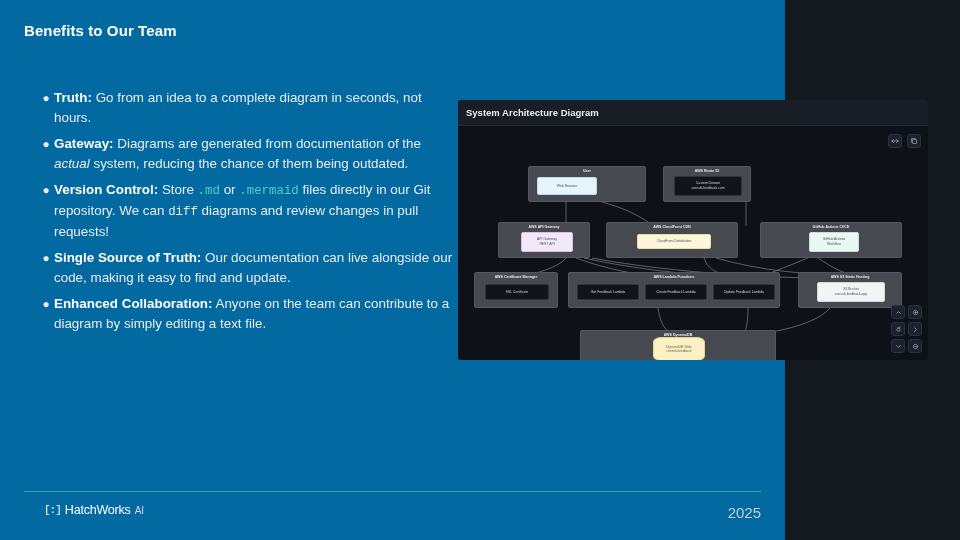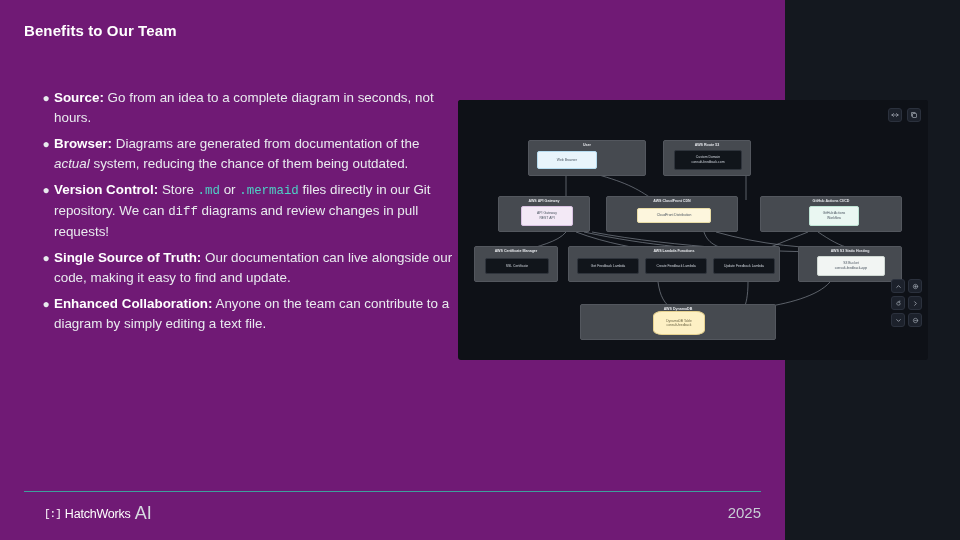--- a/index.html
+++ b/index.html
@@ -2,21 +2,21 @@
 <html><head>
 <meta charset="utf-8">
 <style>
   * { box-sizing: border-box; margin: 0; padding: 0; }
   html, body {
     width: 960px; height: 540px;
     background: #14181f;
     font-family: "Liberation Sans", sans-serif;
     overflow: hidden;
   }
-  .slide { position: relative; width: 785px; height: 540px; background: #701a75; padding-left: 16px; }
+  .slide { position: relative; width: 785px; height: 540px; background: #0369a1; padding-left: 16px; }
 
   
   .slide-title {
     position: absolute; left: 24px; top: 22px;
     font-size: 15px; font-weight: bold; color: #ffffff;
     letter-spacing: .1px;
   }
 
   
   .bullets { position: absolute; left: 38px; top: 88px; width: 418px; }
@@ -104,47 +104,47 @@
   .edges { position: absolute; inset: 0; }
 
   
   .footer-rule {
     position: absolute; left: 24px; right: 24px; top: 491px;
     height: 1px; background: #3f9f9b;
   }
   .logo { position: absolute; left: 44px; top: 503px; display: flex; align-items: center; gap: 4px; }
   .logo-mark { font-size: 11px; color: #ffffff; font-family: "Liberation Mono", monospace; letter-spacing: -1px;}
   .logo-name { font-size: 12.5px; color: #ffffff; font-weight: normal; letter-spacing: -.2px; }
-  .logo-ai { font-size: 18px; color: #d6dae0; font-weight: normal; }
+  .logo-ai { font-size: 10px; color: #d6dae0; font-weight: normal; }
   .footer-center {
     position: absolute; left: 0; right: 0; top: 504px; text-align: center;
     font-size: 9px; color: #c8cdd5;
   }
   .footer-right {
     position: absolute; right: 24px; top: 504px;
     font-size: 15px; color: #c8cdd5;
   }
 </style>
 </head>
 <body>
 
 <div class="slide">
 
   <div class="slide-title">Benefits to Our Team</div>
 
   <div class="bullets">
 
     <div class="bullet-row">
       <span class="bullet-dot">●</span>
-      <span class="bullet-text"><b>Source:</b><span> Go from an idea to a complete diagram in seconds, not hours.</span></span>
-    </div>
-
-    <div class="bullet-row">
-      <span class="bullet-dot">●</span>
-      <span class="bullet-text"><b>Browser:</b><span> Diagrams are generated from documentation of the </span><i>actual</i><span> system, reducing the chance of them being outdated.</span></span>
+      <span class="bullet-text"><b>Truth:</b><span> Go from an idea to a complete diagram in seconds, not hours.</span></span>
+    </div>
+
+    <div class="bullet-row">
+      <span class="bullet-dot">●</span>
+      <span class="bullet-text"><b>Gateway:</b><span> Diagrams are generated from documentation of the </span><i>actual</i><span> system, reducing the chance of them being outdated.</span></span>
     </div>
 
     <div class="bullet-row">
       <span class="bullet-dot">●</span>
       <span class="bullet-text"><b>Version Control:</b><span> Store </span><span class="code">.md</span><span> or </span><span class="code">.mermaid</span><span> files directly in our Git repository. We can </span><span class="code-plain">diff</span><span> diagrams and review changes in pull requests!</span></span>
     </div>
 
     <div class="bullet-row">
       <span class="bullet-dot">●</span>
       <span class="bullet-text"><b>Single Source of Truth:</b><span> Our documentation can live alongside our code, making it easy to find and update.</span></span>
@@ -152,20 +152,23 @@
 
     <div class="bullet-row">
       <span class="bullet-dot">●</span>
       <span class="bullet-text"><b>Enhanced Collaboration:</b><span> Anyone on the team can contribute to a diagram by simply editing a text file.</span></span>
     </div>
 
   </div>
 
   <div class="panel">
 
+    <div class="panel-header">
+      <span class="panel-title">System Architecture Diagram</span>
+    </div>
 
     <div class="canvas">
 
       <svg class="edges" viewBox="0 0 470 234" preserveAspectRatio="none">
         <g fill="none" stroke="#9aa0aa" stroke-width="0.7" opacity="0.8">
           <path d="M108,76 L108,100"></path>
           <path d="M130,72 C168,82 178,88 196,100"></path>
           <path d="M288,76 L288,100"></path>
           <path d="M108,132 C100,142 80,146 62,152"></path>
           <path d="M118,132 C150,144 180,148 200,152"></path>

